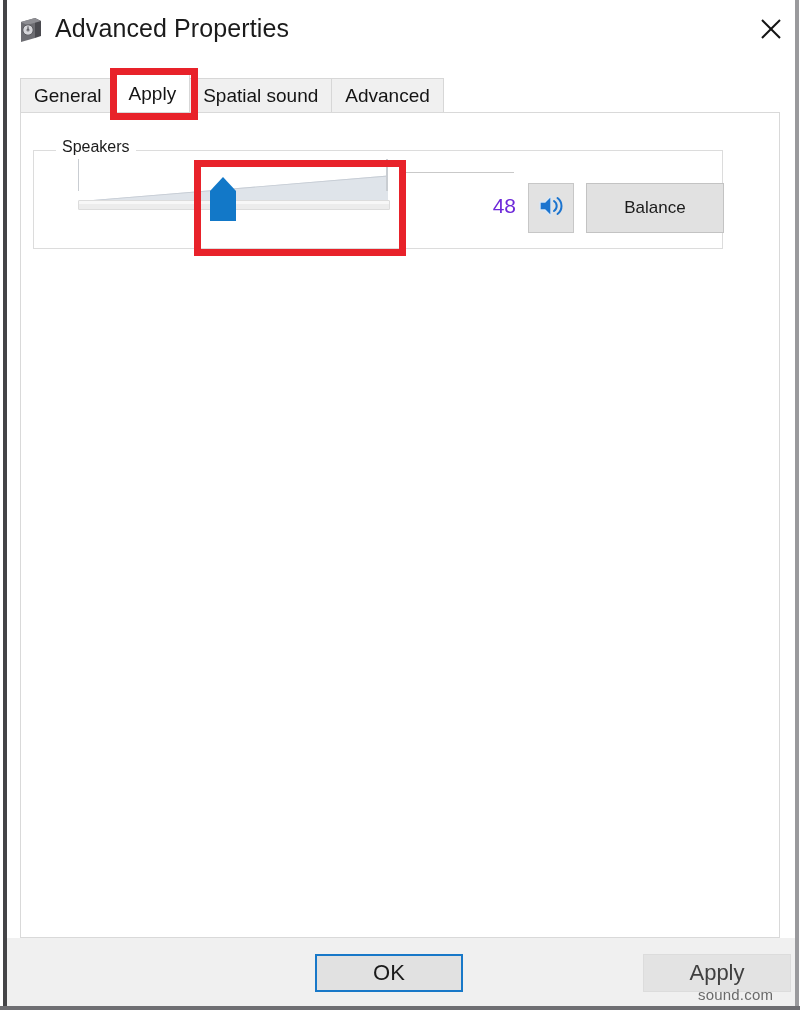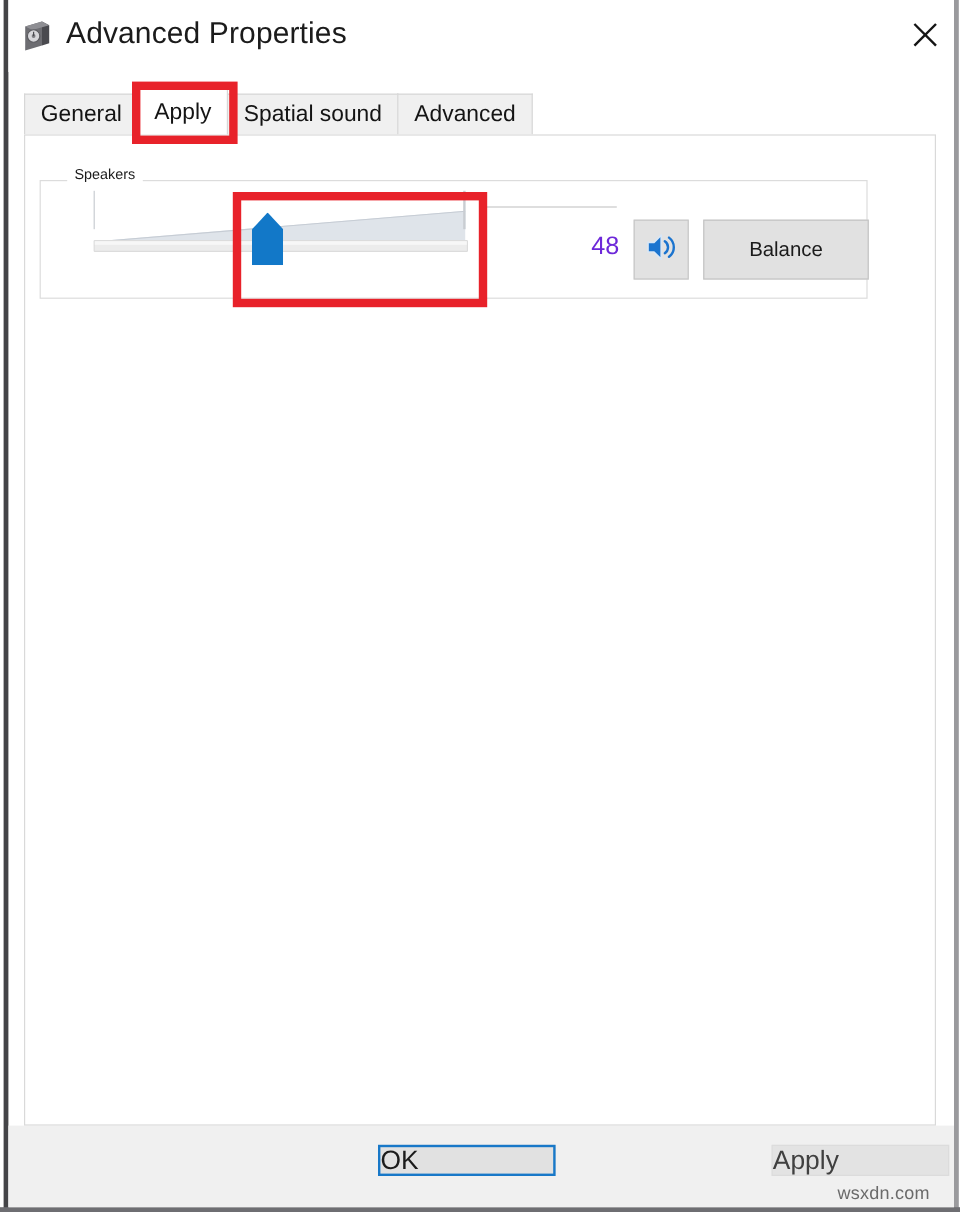--- a/index.html
+++ b/index.html
@@ -128,21 +128,21 @@
     width: 690px;
     height: 99px;
     box-sizing: border-box;
     border: 1px solid #dcdcdc;
   }
   #groupbox-label {
     position: absolute;
     left: 22px; top: -13px;
     background: #ffffff;
     padding: 0 6px;
-    font-size: 12px;
+    font-size: 16px;
     color: #1b1b1b;
     white-space: nowrap;
   }
 
   
   #slider-wrap {
     position: absolute;
     left: 44px; top: 16px;
     width: 320px; height: 58px;
   }
@@ -250,27 +250,27 @@
   
   #footer {
     position: absolute;
     left: 7px; top: 938px;
     width: 788px; height: 68px;
     background: #f0f0f0;
   }
   .dlg-button {
     position: absolute;
     top: 16px;
-    height: 26px;
+    height: 38px;
     box-sizing: border-box;
     background: #e1e1e1;
     border: 1px solid #c0c0c0;
     display: flex;
     align-items: center;
-    justify-content: flex-start;
+    justify-content: center;
     font-size: 22px;
     color: #1b1b1b;
     cursor: default;
   }
   #ok-button {
     left: 308px;
     width: 148px;
     border: 2px solid #1878c8;
   }
   #cancel-button {
@@ -397,18 +397,18 @@
 
   <div id="footer">
     <div class="dlg-button" id="ok-button">
       <span>OK</span>
     </div>
     <div class="dlg-button" id="apply-button">
       <span>Apply</span>
     </div>
   </div>
 
-  <div id="watermark">wsxdn.com</div>
+  <div id="watermark">sound.com</div>
 
   <div class="annot" id="annot-tab"></div>
   <div class="annot" id="annot-slider"></div>
 
 </div>
 
 </body></html>

